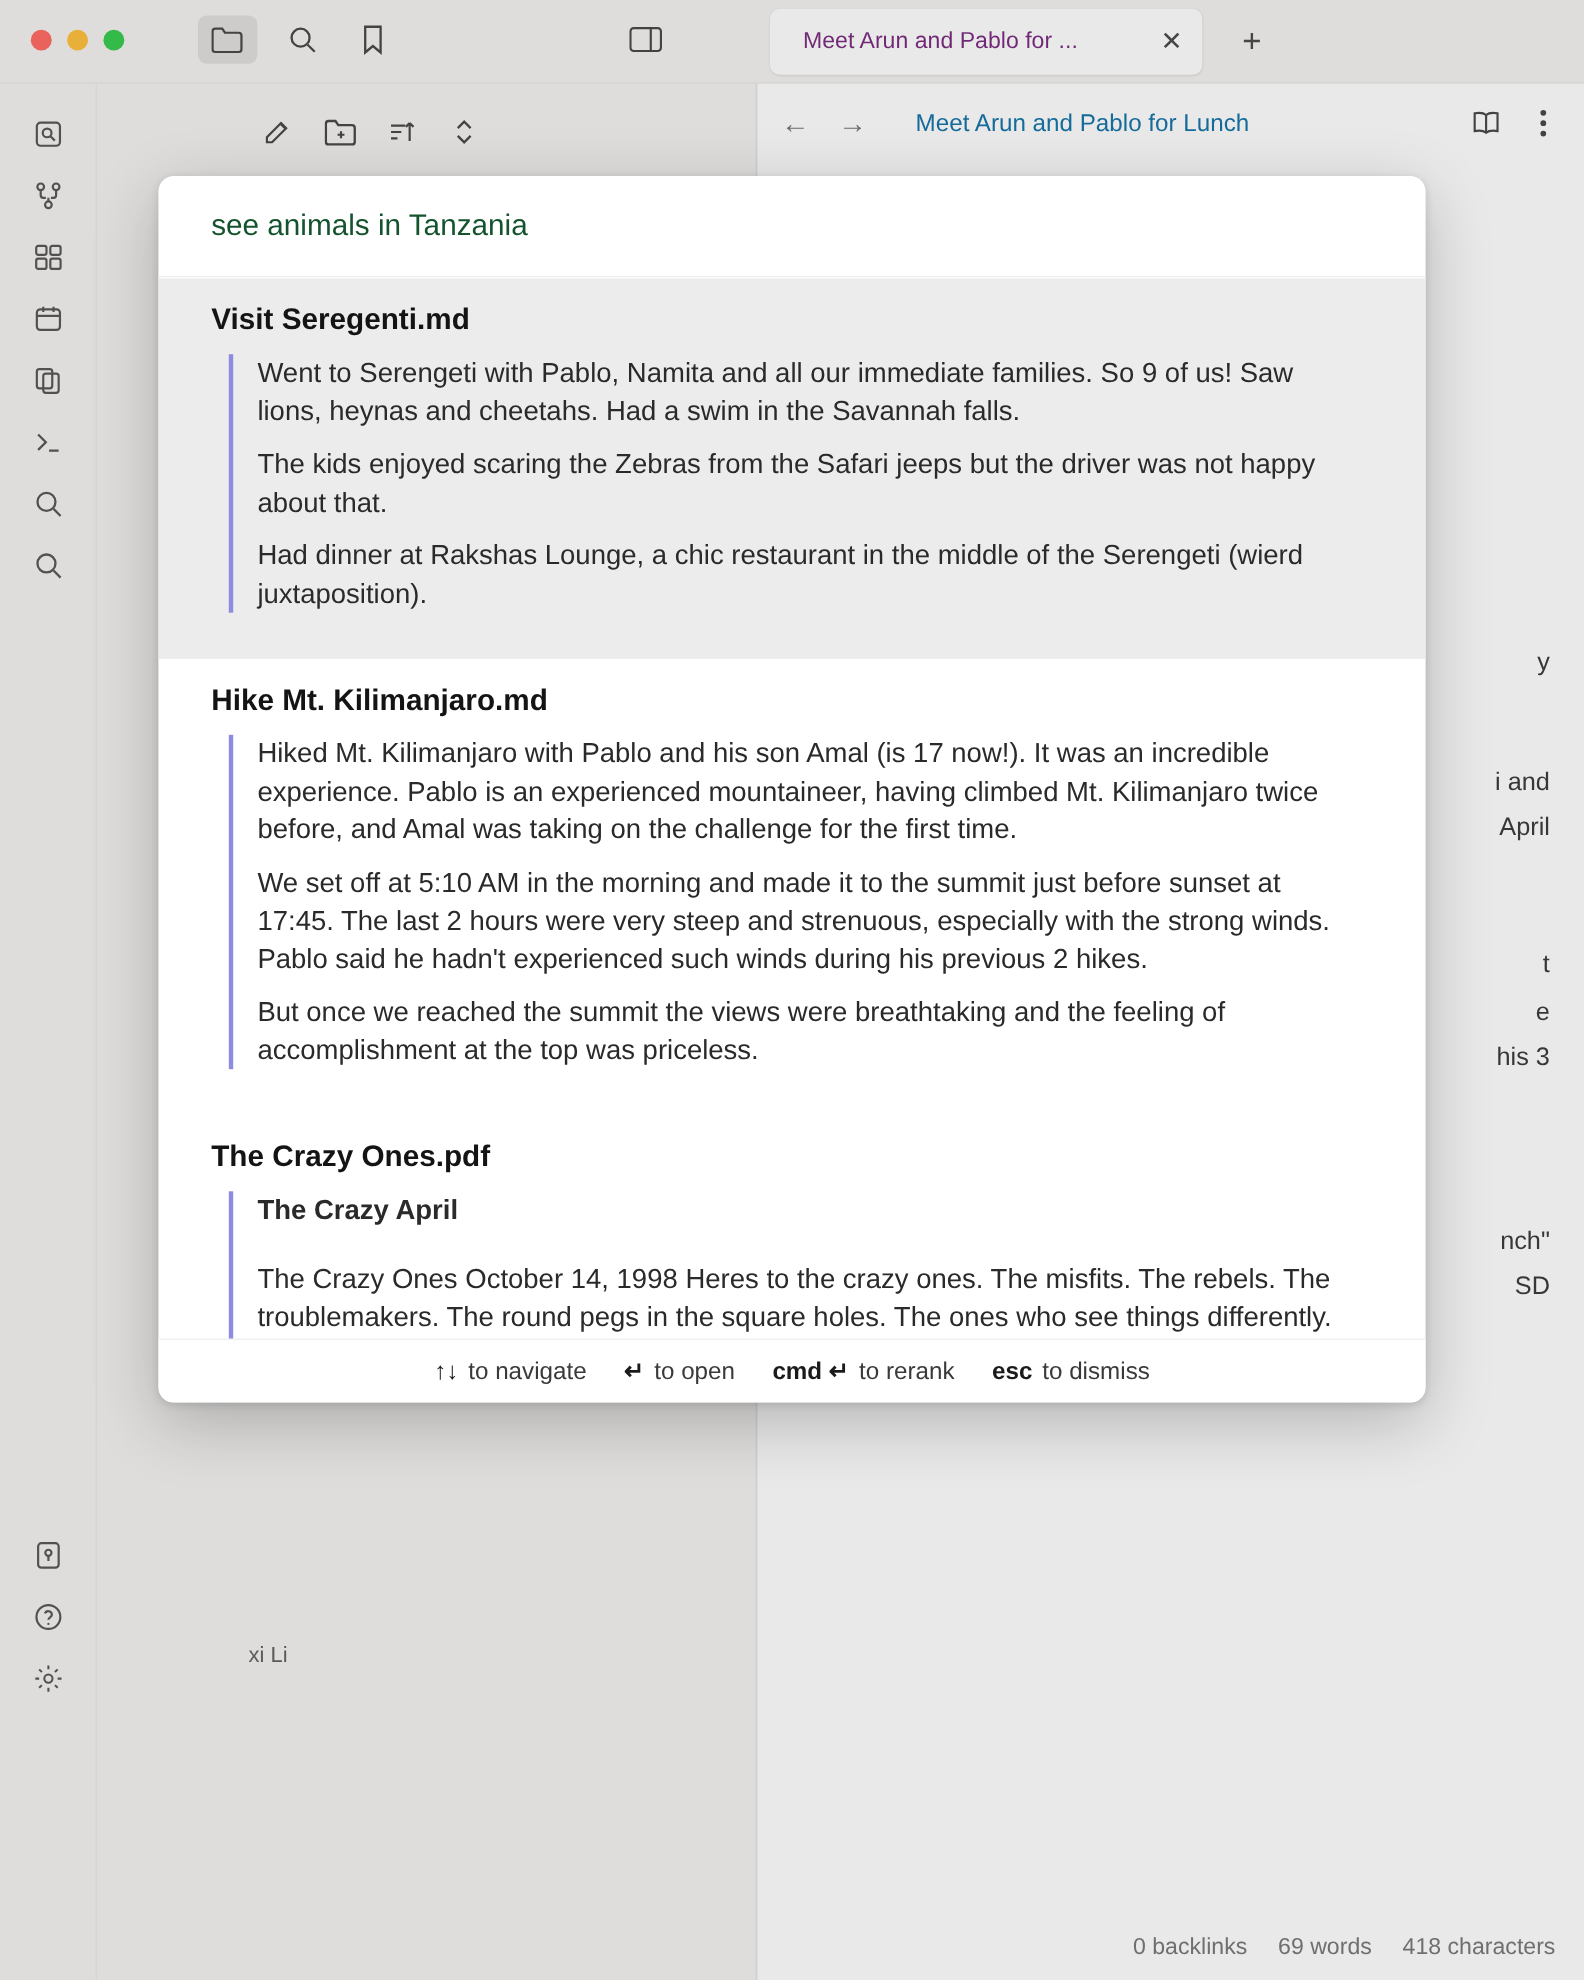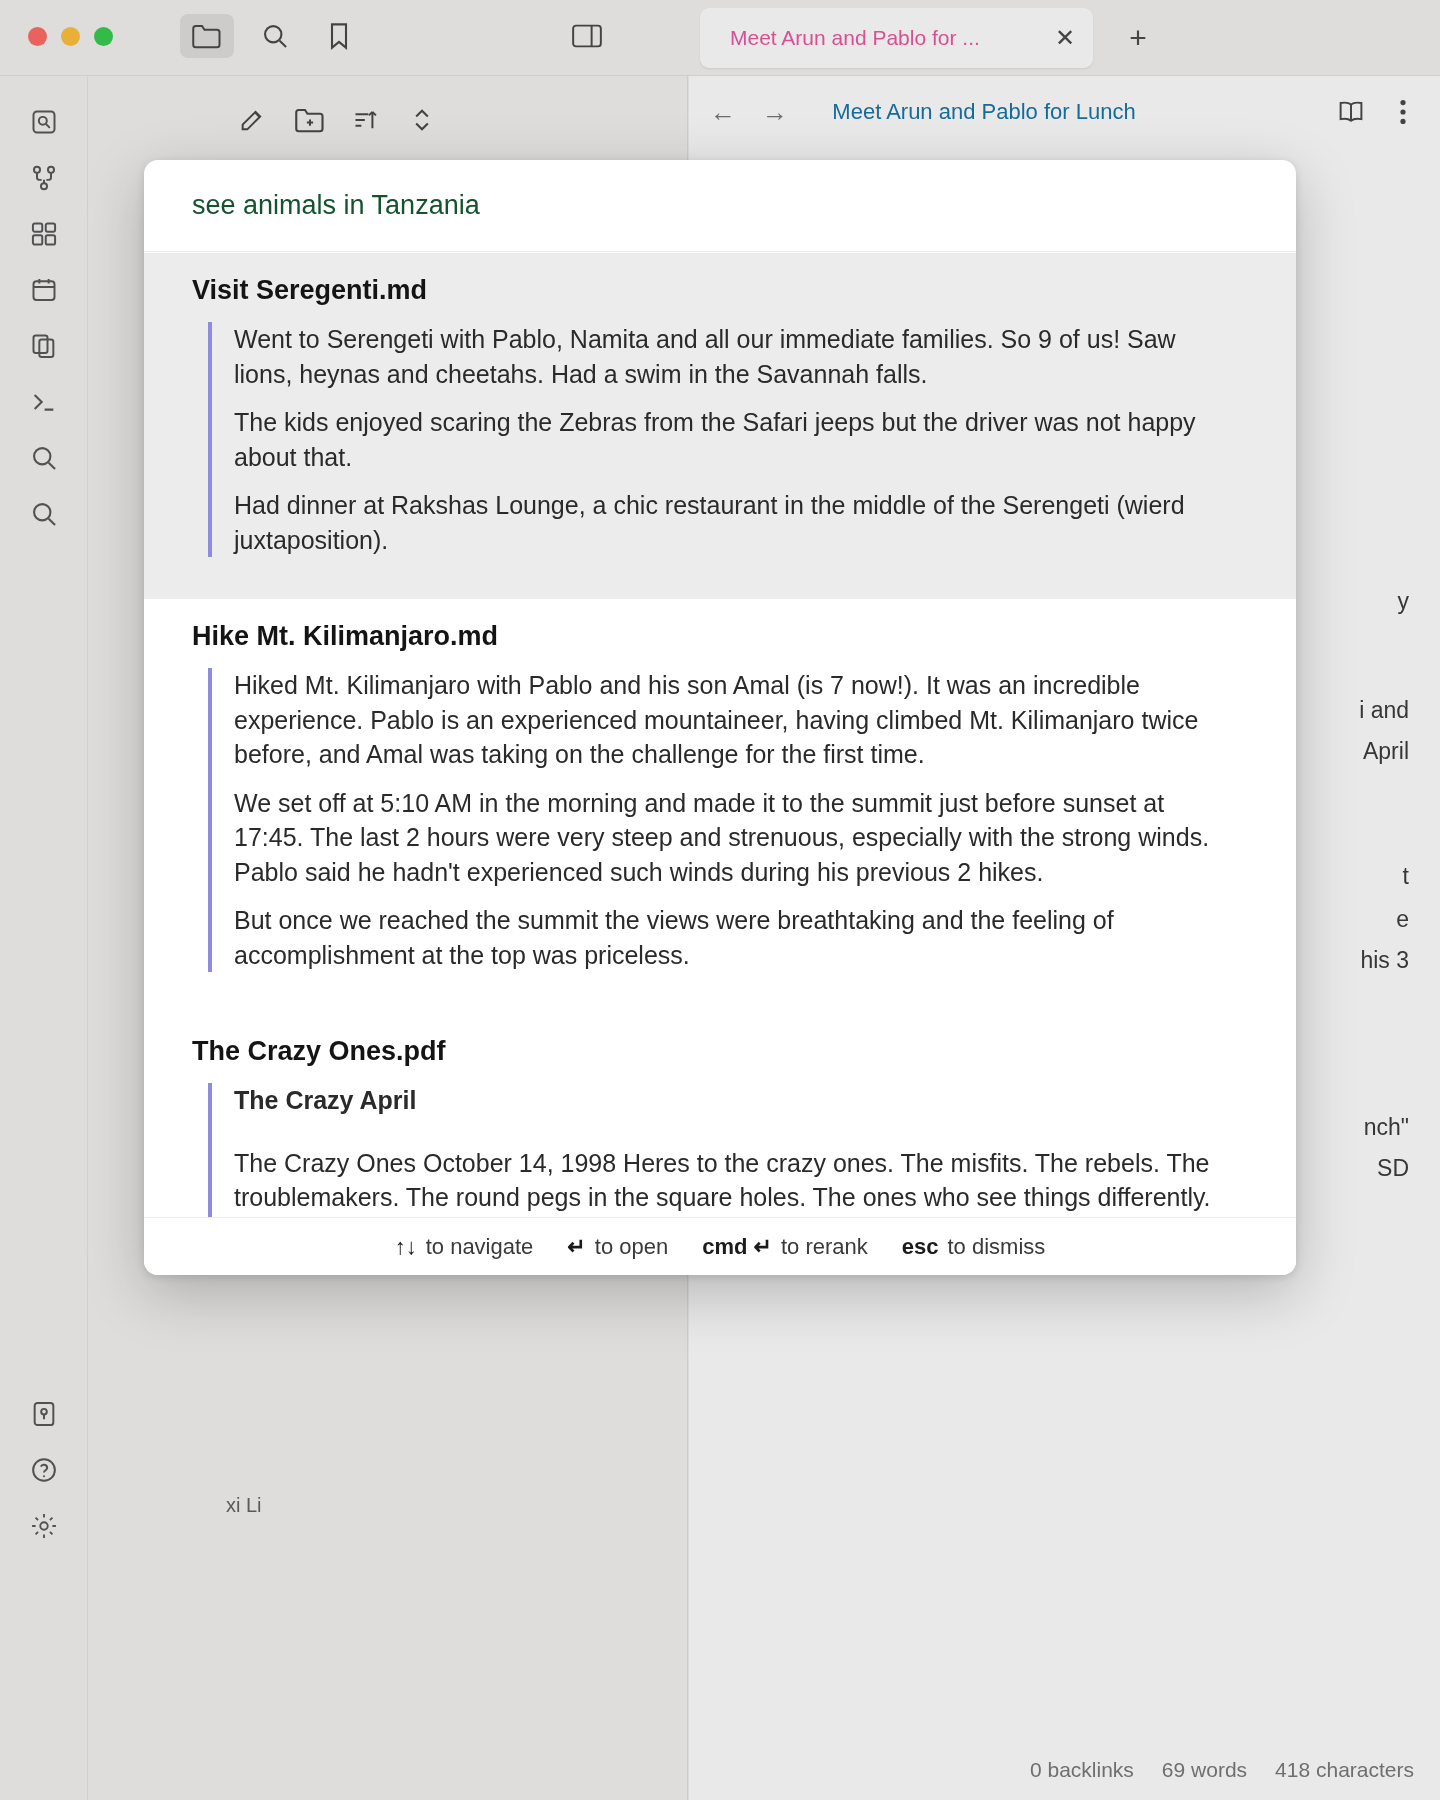--- a/index.html
+++ b/index.html
@@ -52,21 +52,21 @@
     width: 393px; height: 60px;
     background: #ffffff;
     border-radius: 9px;
     display: flex; align-items: center;
     box-shadow: 0 1px 2px rgba(0,0,0,0.10);
   }
   .tab-title {
     flex: 1;
     padding-left: 30px;
     font-size: 21px;
-    color: #ec4899;
+    color: #701a75;
     white-space: nowrap; overflow: hidden;
   }
   .tab-close {
     width: 40px; height: 40px; margin-right: 8px;
     display: flex; align-items: center; justify-content: center;
     color: #3c3c3c;
     font-size: 24px; line-height: 1;
   }
   .tab-plus {
     position: absolute; top: 18px; left: 430px;
@@ -432,21 +432,21 @@
         <div class="quote">
           <p>Went to Serengeti with Pablo, Namita and all our immediate families. So 9 of us! Saw lions, heynas and cheetahs. Had a swim in the Savannah falls.</p>
           <p>The kids enjoyed scaring the Zebras from the Safari jeeps but the driver was not happy about that.</p>
           <p>Had dinner at Rakshas Lounge, a chic restaurant in the middle of the Serengeti (wierd juxtaposition).</p>
         </div>
       </div>
 
       <div class="result">
         <div class="result-title">Hike Mt. Kilimanjaro.md</div>
         <div class="quote">
-          <p>Hiked Mt. Kilimanjaro with Pablo and his son Amal (is 7 now!). It was an incredible experience. Pablo is an experienced mountaineer, having climbed Mt. Kilimanjaro twice before, and Amal was taking on the challenge for the first time.</p>
+          <p>Hiked Mt. Kilimanjaro with Pablo and his son Amal (is 17 now!). It was an incredible experience. Pablo is an experienced mountaineer, having climbed Mt. Kilimanjaro twice before, and Amal was taking on the challenge for the first time.</p>
           <p>We set off at 5:10 AM in the morning and made it to the summit just before sunset at 17:45. The last 2 hours were very steep and strenuous, especially with the strong winds. Pablo said he hadn't experienced such winds during his previous 2 hikes.</p>
           <p>But once we reached the summit the views were breathtaking and the feeling of accomplishment at the top was priceless.</p>
         </div>
       </div>
 
       <div class="result">
         <div class="result-title">The Crazy Ones.pdf</div>
         <div class="quote">
           <p class="bold">The Crazy April</p>
           <p>The Crazy Ones October 14, 1998 Heres to the crazy ones. The misfits. The rebels. The troublemakers. The round pegs in the square holes. The ones who see things differently. Theyre not fond of rules. And they have no respect for the status quo. You can quote them,</p>

